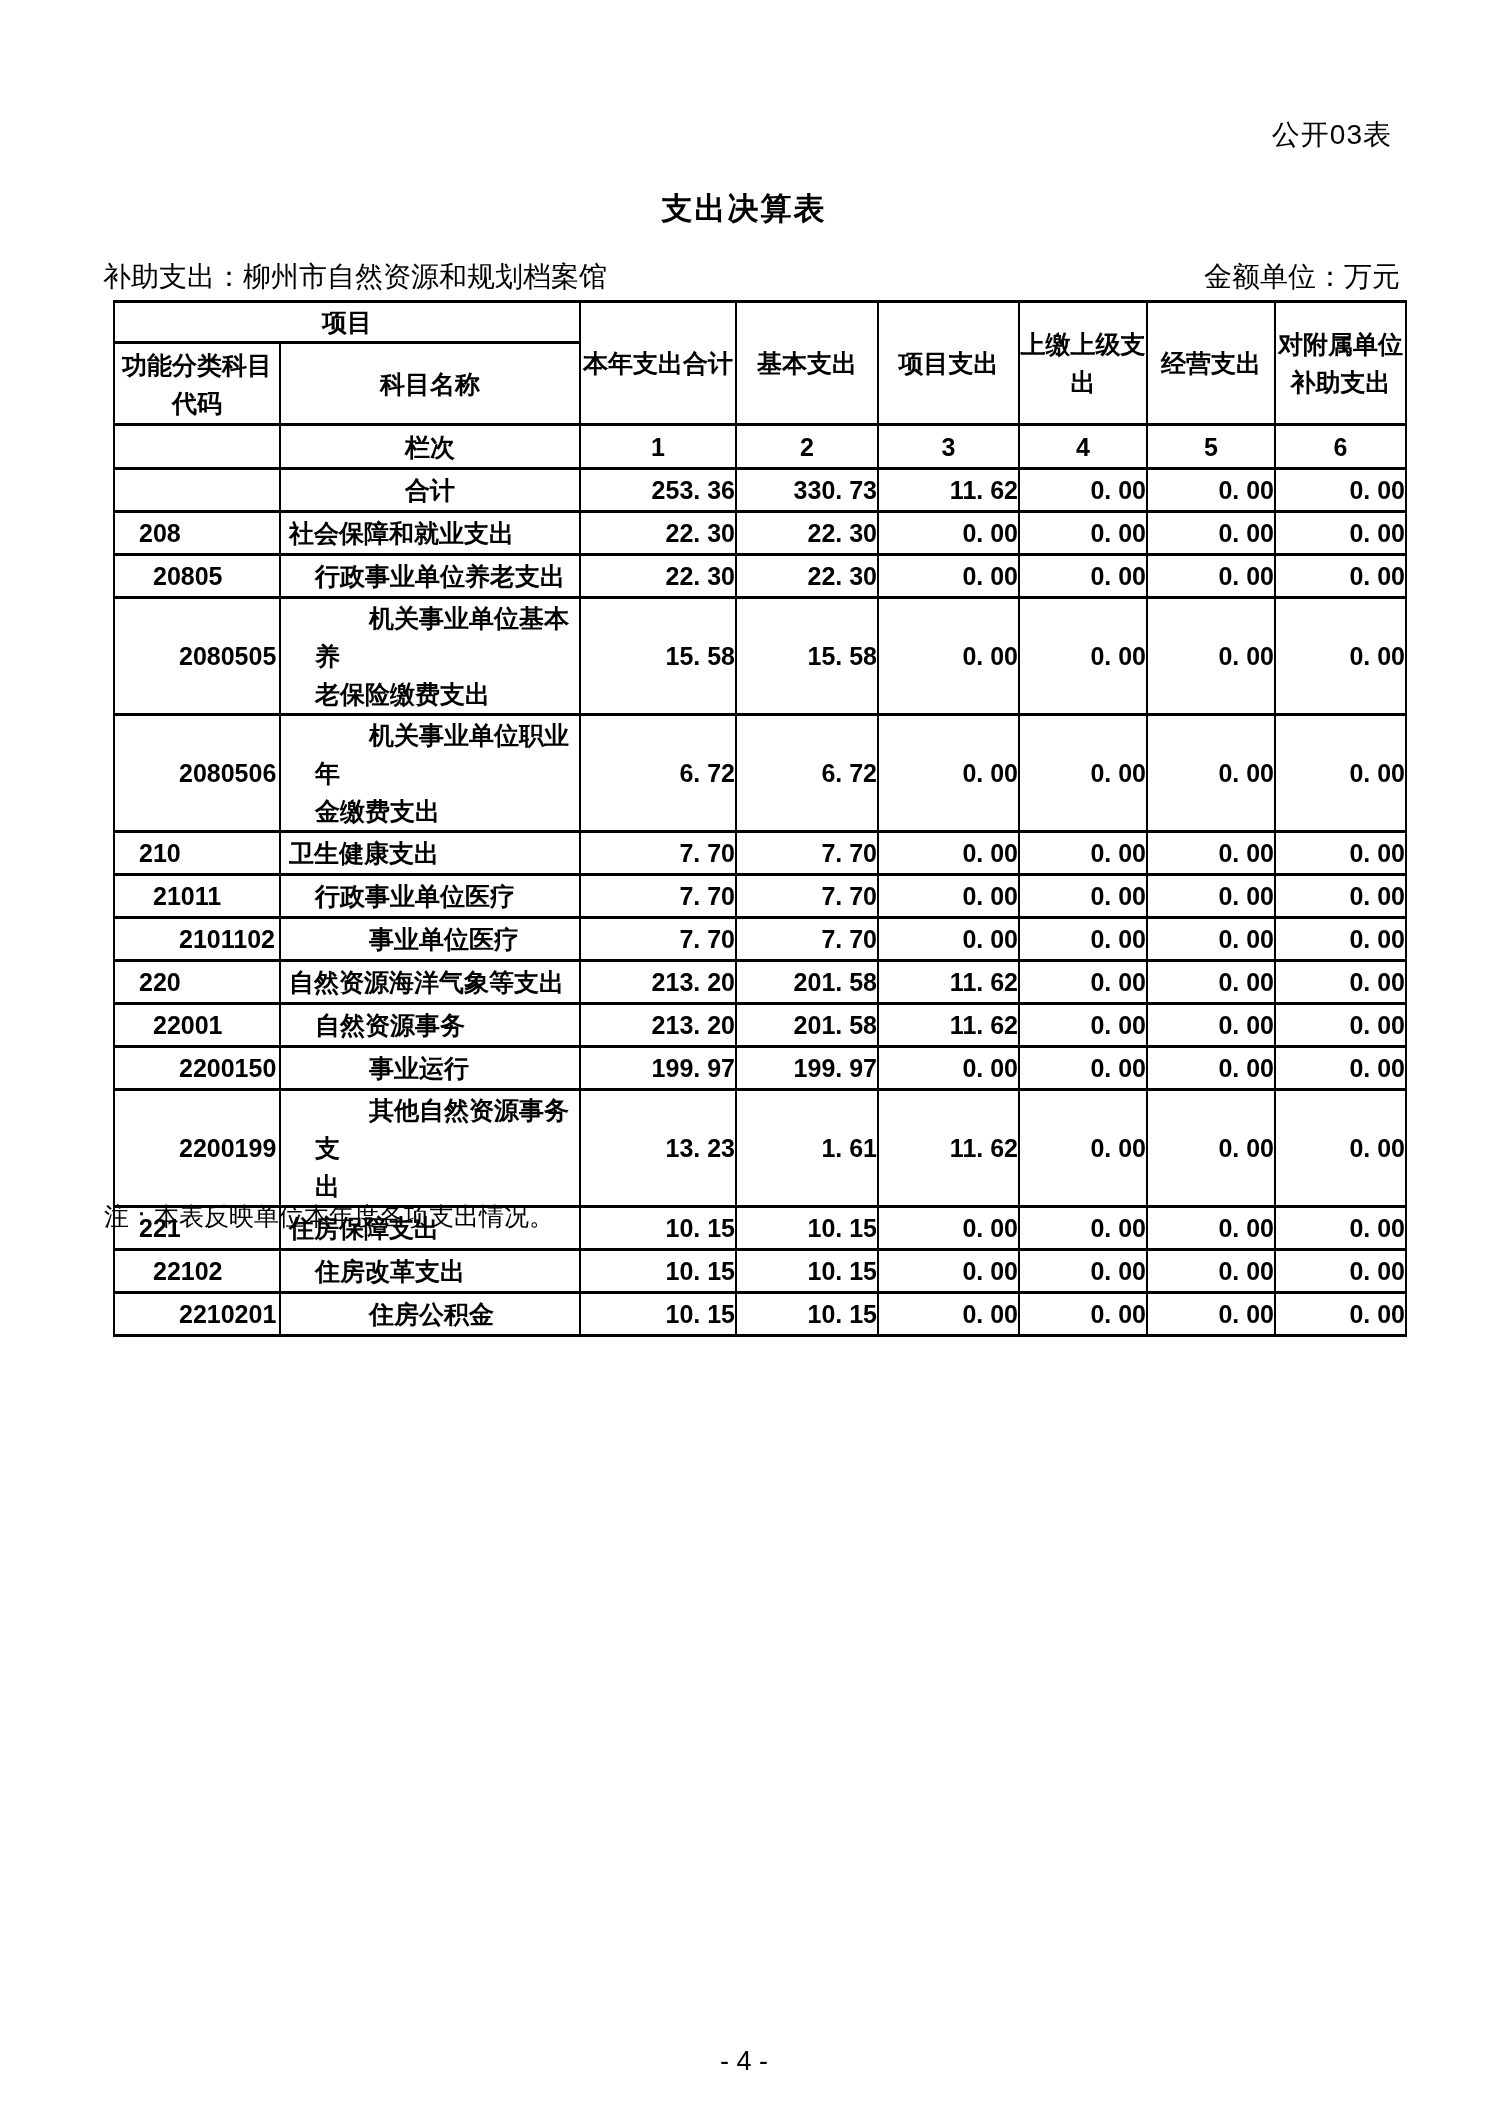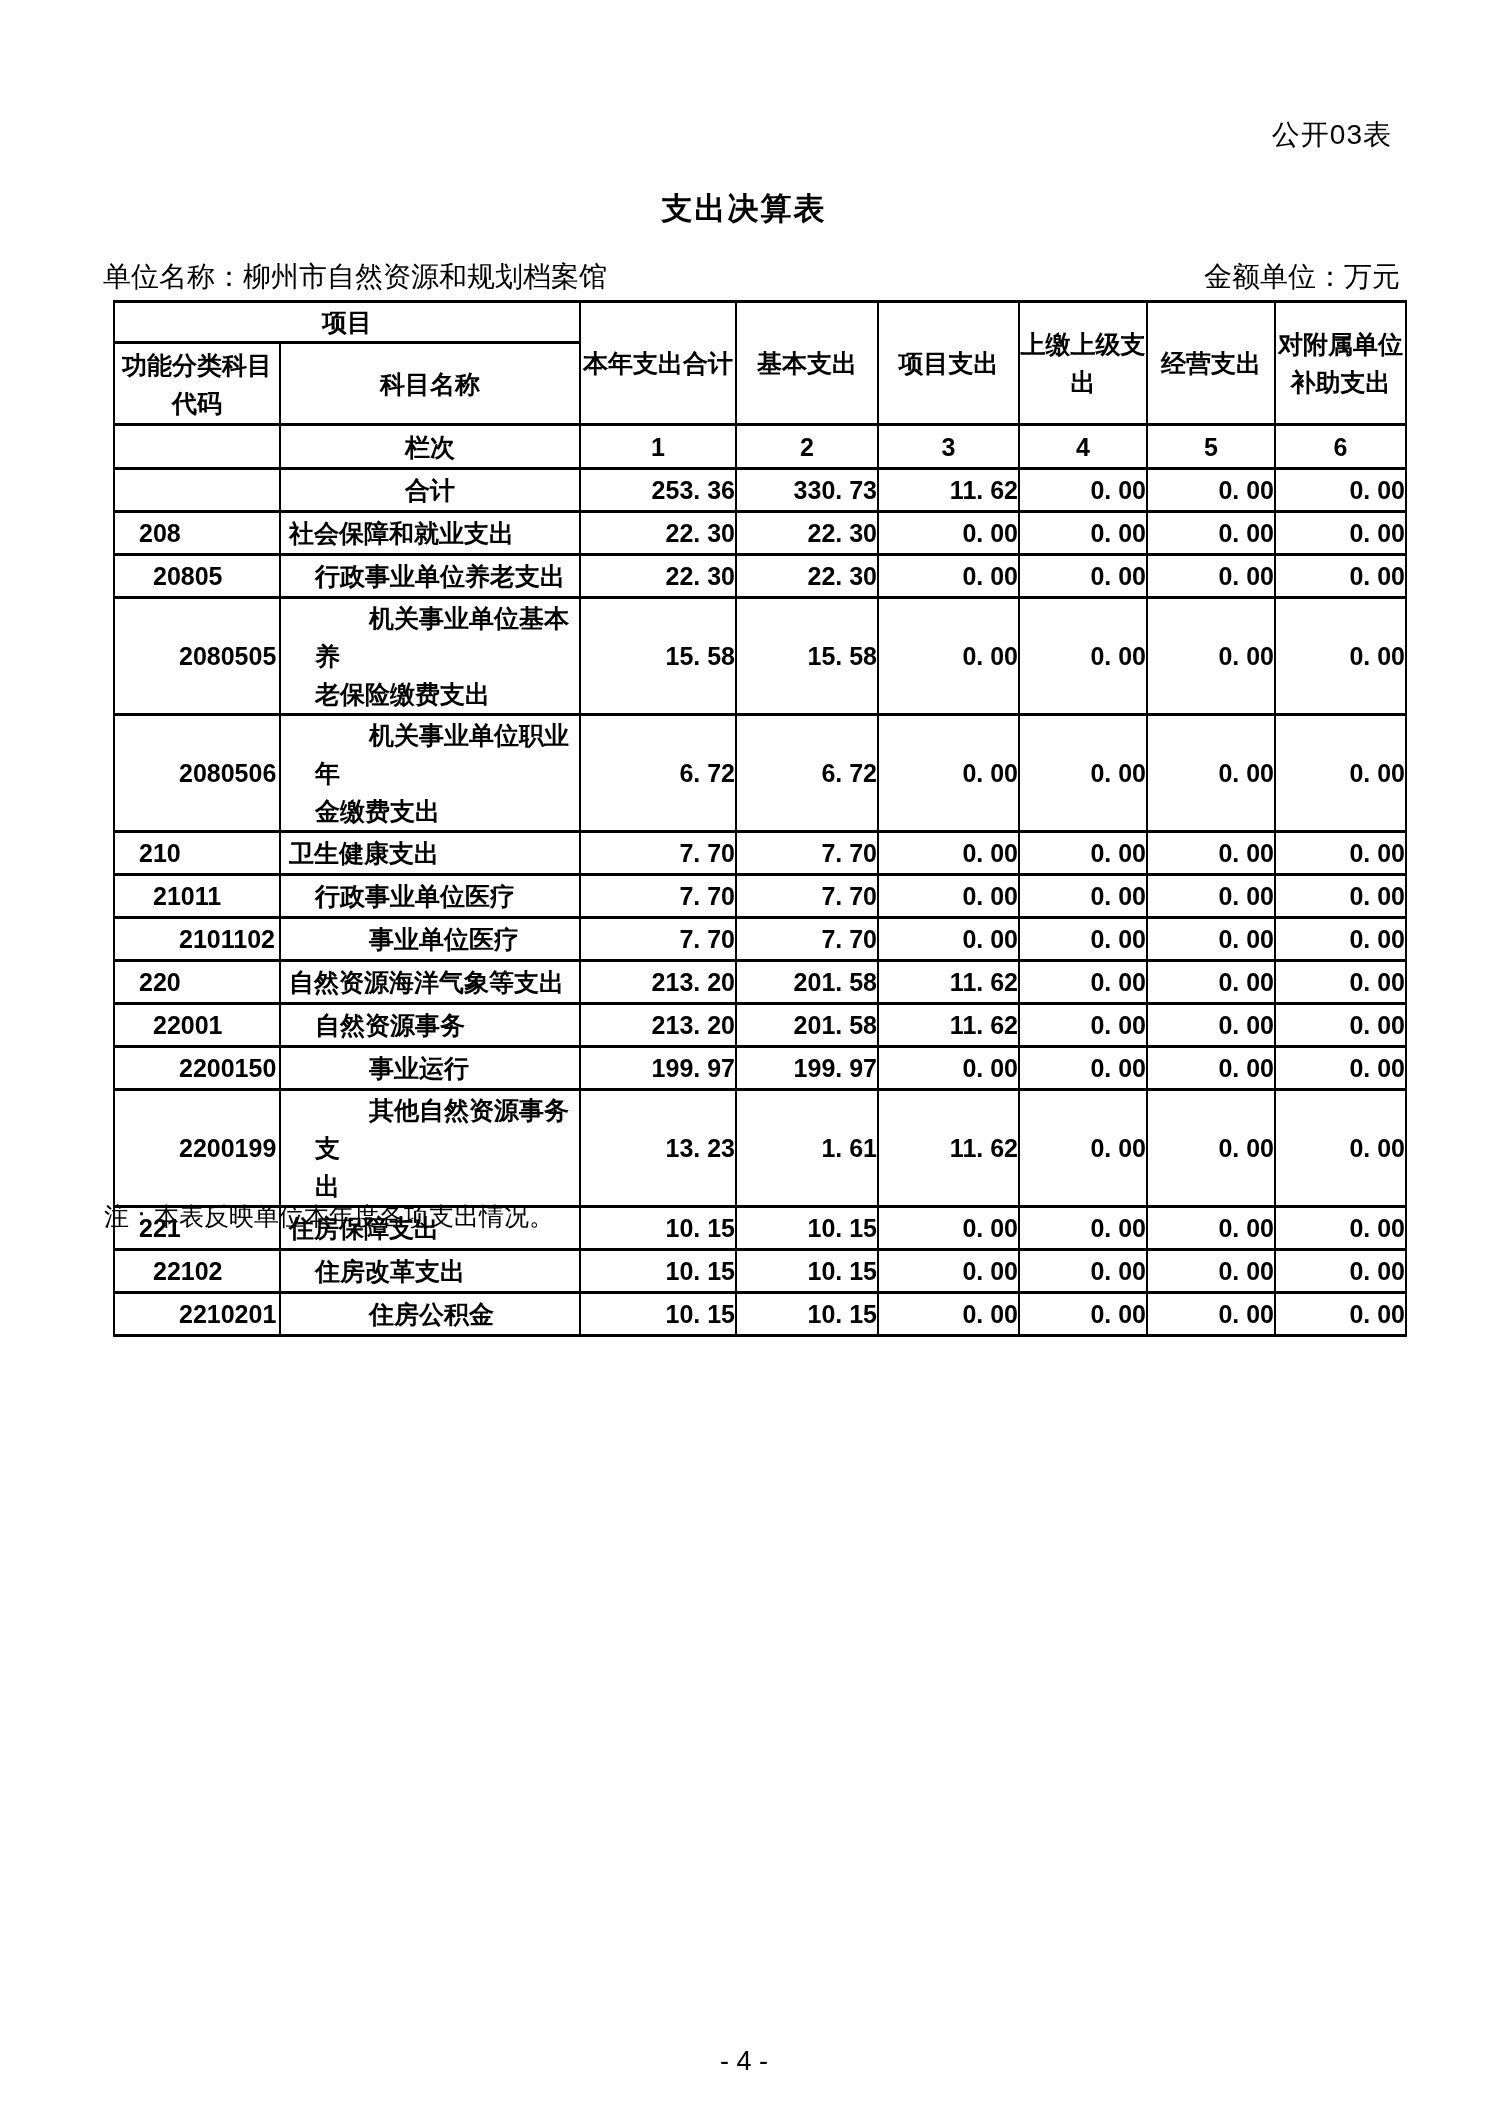--- a/index.html
+++ b/index.html
@@ -93,21 +93,21 @@
 </head>
 <body>
 
 <div class="page">
 
   <div class="corner-label">公开03表</div>
 
   <div class="doc-title">支出决算表</div>
 
   <div class="meta-row">
-    <span>单位名称：柳州市自然资源和规划档案馆</span>
+    <span>补助支出：柳州市自然资源和规划档案馆</span>
     <span>金额单位：万元</span>
   </div>
 
   <table class="fin">
     <colgroup>
       <col style="width:166px">
         <col style="width:300px">
         <col style="width:156px">
         <col style="width:142px">
       <col style="width:141px">

